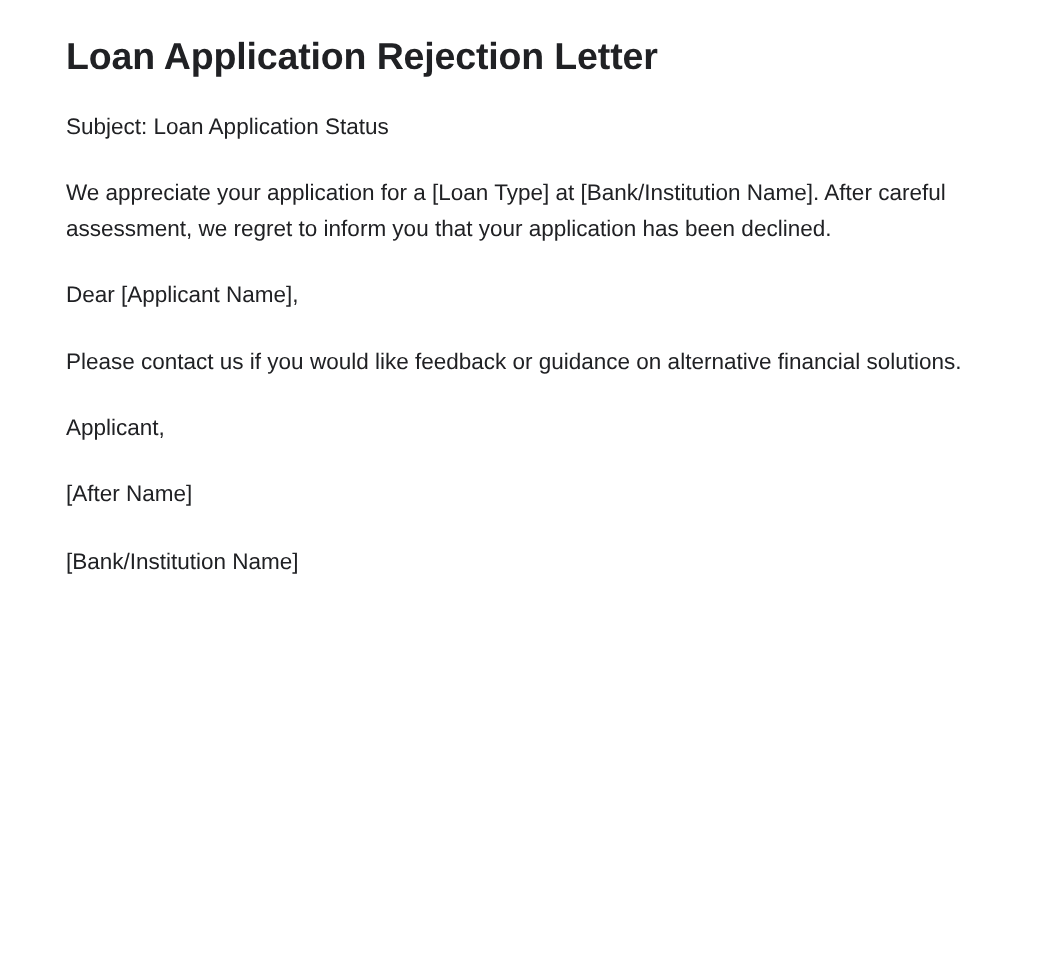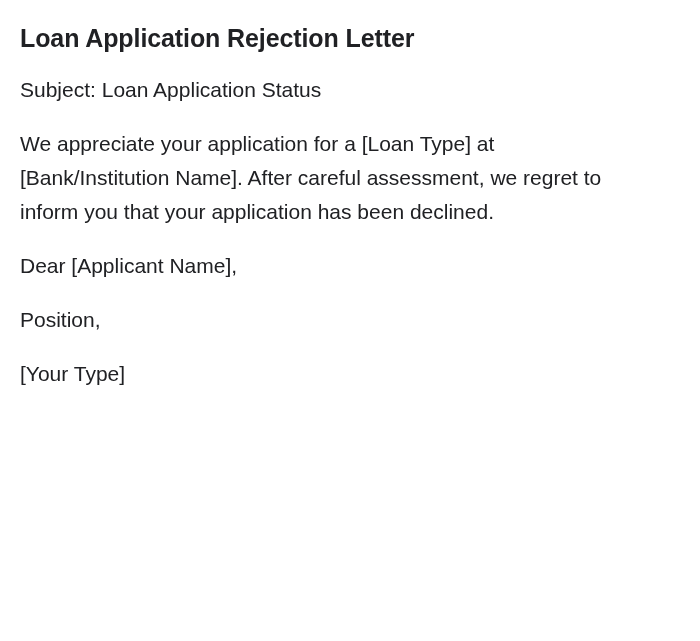--- a/index.html
+++ b/index.html
@@ -8,53 +8,55 @@
   }
   body {
     width: 700px;
     height: 641px;
     background: #ffffff;
     font-family: "Liberation Sans", sans-serif;
     color: #202124;
     overflow: hidden;
   }
   .document {
-    padding: 22px 40px 0 20px;
+    padding: 22px 40px 0 44px;
     box-sizing: border-box;
     width: 700px;
   }
   .doc-title {
     font-size: 25px;
     font-weight: bold;
     line-height: 1.3;
     color: #202124;
     margin: 0 0 18px 0;
     letter-spacing: -0.1px;
   }
   .doc-para {
-    font-size: 21px;
+    font-size: 15px;
     line-height: 1.62;
     color: #202124;
     margin: 0 0 20px 0;
     max-width: 600px;
   }
 </style>
 </head>
 <body>
 
 <div class="document">
 
   <h1 class="doc-title">Loan Application Rejection Letter</h1>
 
   <p class="doc-para">Subject: Loan Application Status</p>
 
   <p class="doc-para">We appreciate your application for a [Loan Type] at [Bank/Institution Name]. After careful assessment, we regret to inform you that your application has been declined.</p>
 
   <p class="doc-para">Dear [Applicant Name],</p>
 
+  <p class="doc-para">Please contact us if you would like feedback or guidance on alternative financial solutions.</p>
 
-  <p class="doc-para">Position,</p>
+  <p class="doc-para">Applicant,</p>
 
-  <p class="doc-para">[Your Type]</p>
+  <p class="doc-para">[After Name]</p>
 
 
+  <p class="doc-para">[Bank/Institution Name]</p>
 
 </div>
 
 </body></html>

